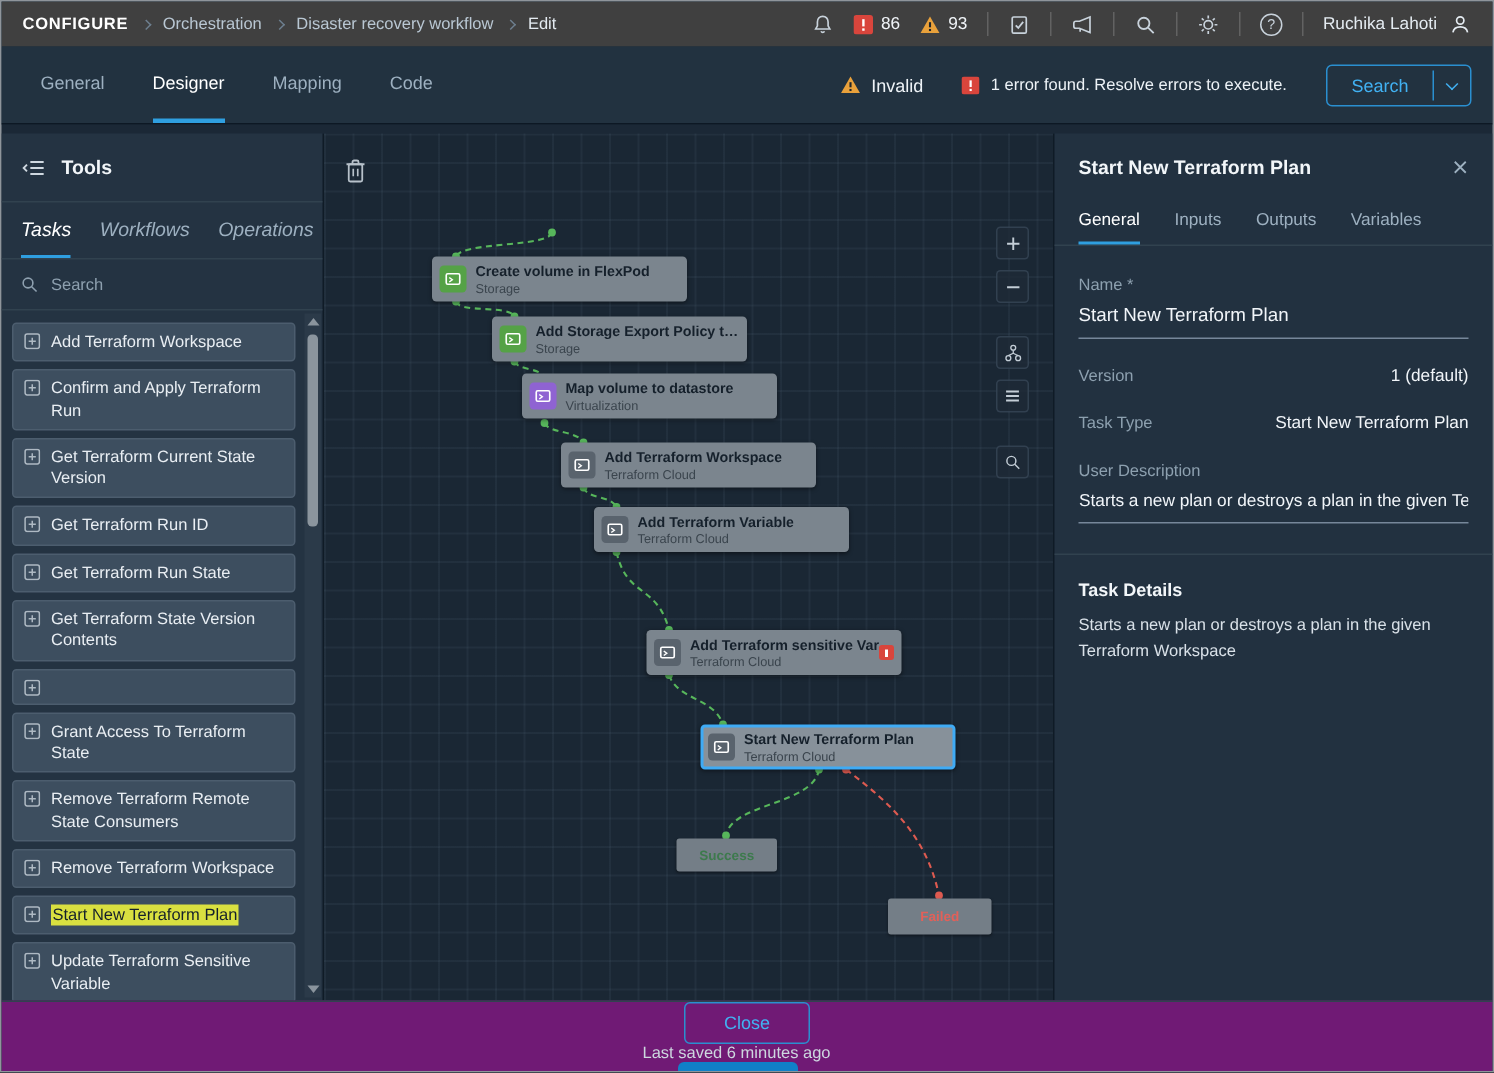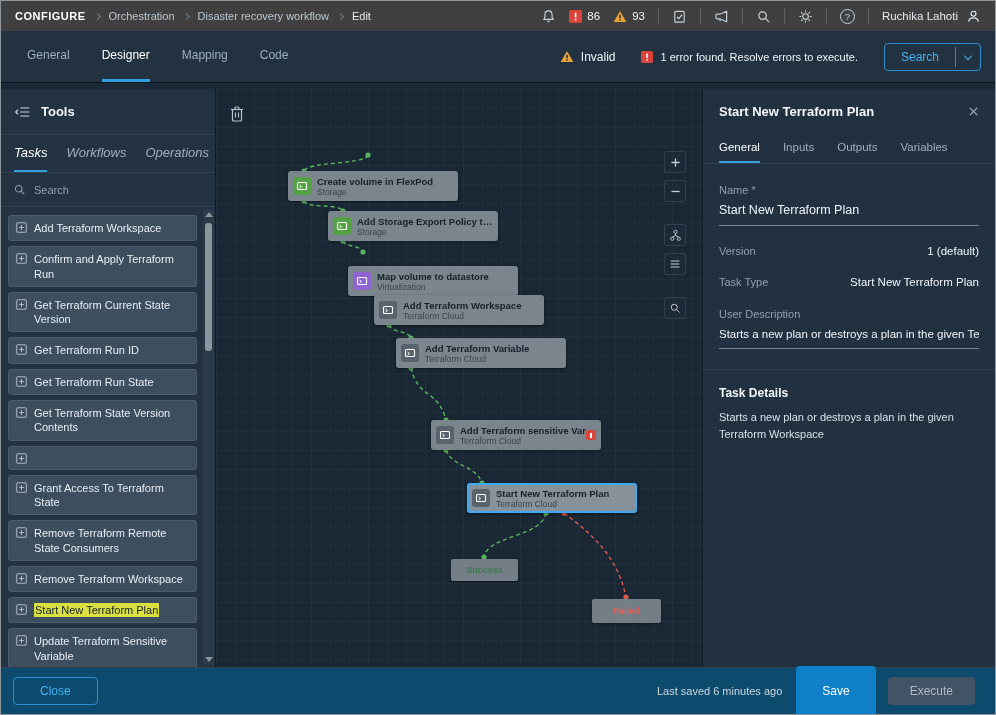--- a/index.html
+++ b/index.html
@@ -136,22 +136,22 @@
   .f-row { display:flex; justify-content:space-between; align-items:center;
            margin:19px 0; font-size:11.5px; }
   .f-row .lab { color:#8da0af; font-size:11px; }
   .f-row .val { color:#f1f5f9; }
   .desc-label { margin-top:20px; }
   .panel-divider { border-top:1px solid #31424f; margin:20px -16px 0; }
   .details-heading { font-size:12px; font-weight:bold; color:#f2f6f9; margin:16px 0 9px; }
   .details-text { font-size:11px; color:#d9e1e8; line-height:1.55; }
 
   
-  .footer { position:absolute; left:0; right:0; bottom:0; height:47px; background:#0c4a6e;
-            border-top:1px solid #31424f; display:flex; align-items:center; padding:0 12px; }
+  .footer { position:absolute; left:0; right:0; bottom:0; height:47px; background:#701a75;
+            border-top:1px solid #31424f; display:flex; align-items:center; padding:0 12px;flex-direction:column; }
   .btn-outline { background:transparent; border:1px solid #2a8fd0; color:#41b1f2;
                  border-radius:4px; padding:6px 26px; font-size:12px; }
   .btn-primary { background:#1080c8; border:none; color:#ffffff; border-radius:4px;
                  padding:18px 26px; font-size:12px; }
   .btn-muted { background:#415364; border:none; color:#aebbc6; border-radius:4px;
                padding:7px 22px; font-size:12px; }
   .spacer { flex:1; }
   .saved { color:#cdd7df; font-size:11px; margin-right:14px; }
   .footer .btn-primary { margin-right:12px; }
   .footer .btn-muted { margin-right:8px; }
@@ -474,21 +474,21 @@
             <svg width="12" height="12" viewBox="0 0 12 12">
               <rect x="1.5" y="2.5" width="9" height="7" rx="1" fill="none" stroke="#fff" stroke-width="1.1"></rect>
               <path d="M3.5 5l2 1.5-2 1.5" fill="none" stroke="#fff" stroke-width="1"></path>
             </svg>
           </span>
         <span class="node-texts">
             <span class="node-title" data-interactable="false">Add Storage Export Policy to V...</span>
             <span class="node-sub" data-interactable="false">Storage</span>
           </span>
       </div>
-      <div class="node" style="left:132px;top:177px;" data-interactable="true">
+      <div class="node" style="left:132px;top:160px;" data-interactable="true">
         <span class="node-icon virt" data-interactable="false">
             <svg width="12" height="12" viewBox="0 0 12 12">
               <rect x="1.5" y="2.5" width="9" height="7" rx="1" fill="none" stroke="#fff" stroke-width="1.1"></rect>
               <path d="M3.5 5l2 1.5-2 1.5" fill="none" stroke="#fff" stroke-width="1"></path>
             </svg>
           </span>
         <span class="node-texts">
             <span class="node-title" data-interactable="false">Map volume to datastore</span>
             <span class="node-sub" data-interactable="false">Virtualization</span>
           </span>

